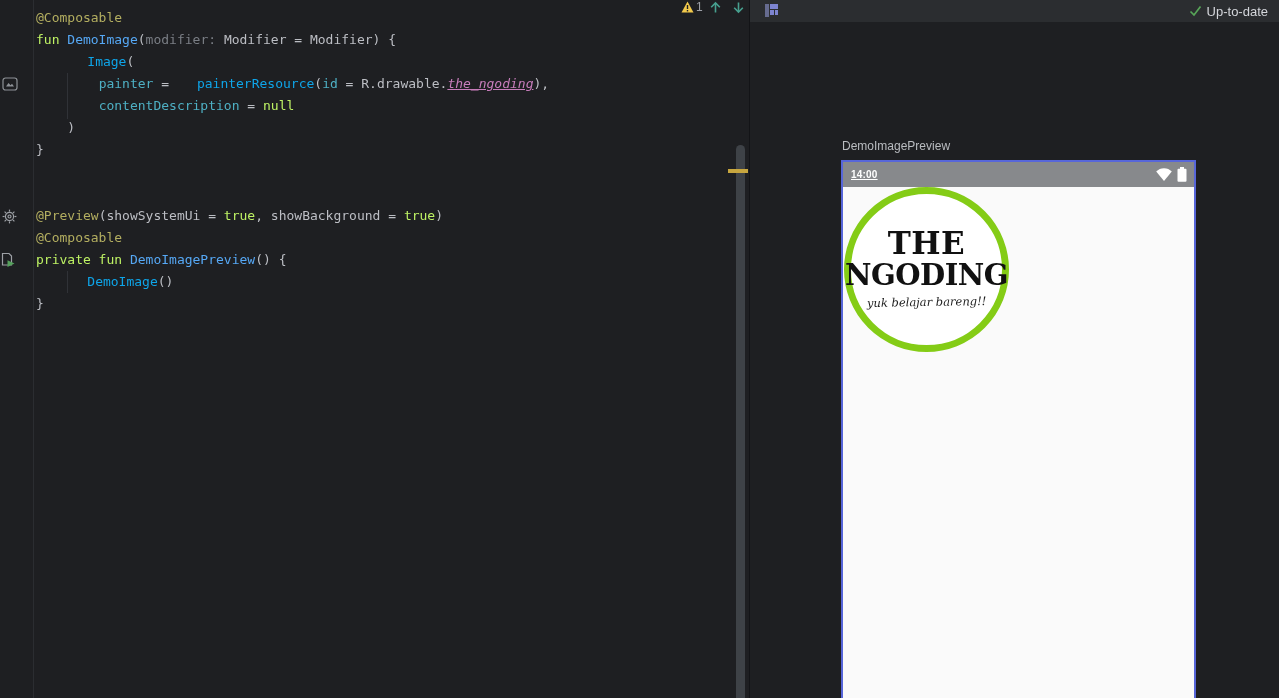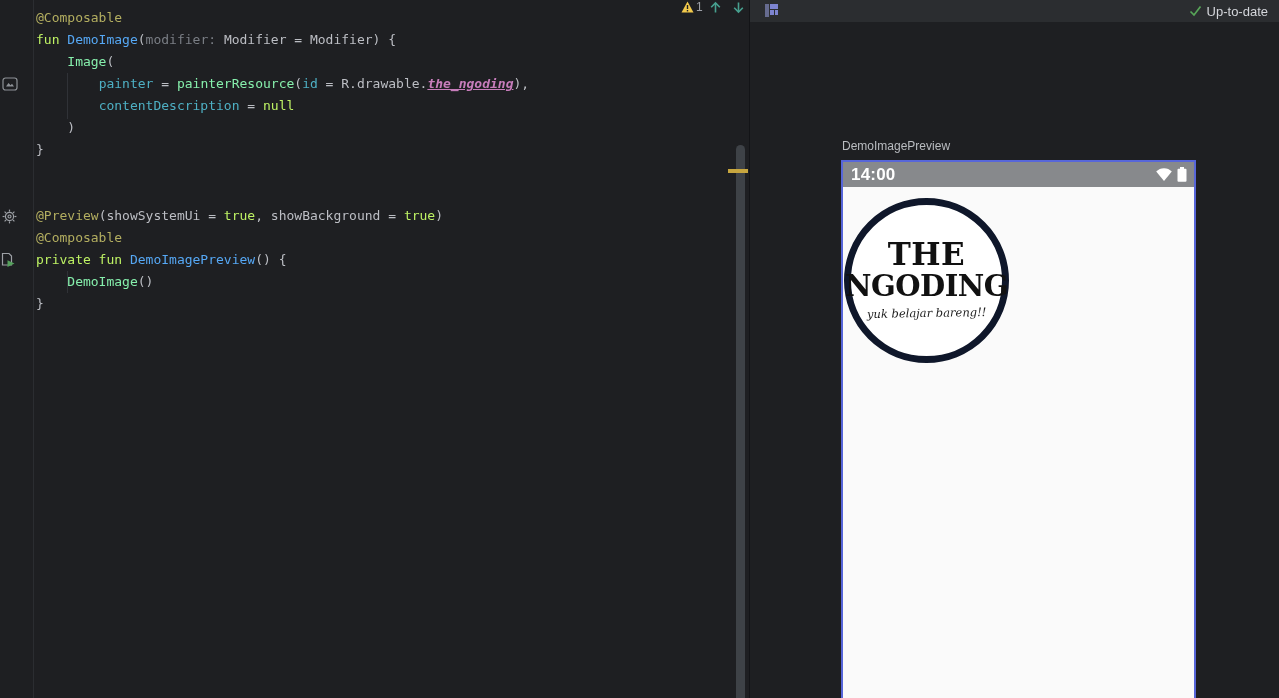--- a/index.html
+++ b/index.html
@@ -14,25 +14,25 @@
   .indent-guide{position:absolute;width:1px;background:#303237;}
   .code{
     position:absolute;left:36px;top:7px;
     font-family:"DejaVu Sans Mono","Liberation Mono",monospace;
     font-size:13px;line-height:22px;white-space:pre;color:#bcbec4;
   }
   .code-line{height:22px;}
   .tok-kw{color:#bef264;}
   .tok-ann{color:#b3ae60;}
   .tok-fn{color:#56a8f5;}
-  .tok-call{color:#86efac;}
+  .tok-call{color:#0ea5e9;margin-left:20px;}
   .tok-named{color:#4eb0c4;text-align:right;}
   .tok-param{color:#7a7e85;text-align:right;}
   .tok-def{color:#bcbec4;}
-  .tok-res{color:#c77dbb;font-style:italic;text-decoration:underline;font-weight:bold;}
+  .tok-res{color:#c77dbb;font-style:italic;text-decoration:underline;}
   .gutter-icon{position:absolute;left:2px;width:16px;height:16px;}
   
   .inspections{position:absolute;left:681px;top:0;display:flex;align-items:center;gap:2px;height:14px;}
   .warn-count{color:#9da0a8;font-size:12px;margin-right:4px;}
   
   .scroll-thumb{position:absolute;left:736px;top:145px;width:9px;height:553px;
     background:#3e4247;border-radius:5px 5px 0 0;}
   .warn-stripe{position:absolute;left:728px;top:169px;width:20px;height:4px;background:#c7a63f;}
   
   .splitter{position:absolute;left:749px;top:0;bottom:0;width:1px;background:#131417;}
@@ -41,26 +41,26 @@
   .preview-toolbar{position:absolute;left:0;top:0;right:0;height:22px;background:#2b2d30;
     display:flex;align-items:center;}
   .layout-icon{position:absolute;left:15px;top:4px;width:13px;height:13px;}
   .layout-icon i{position:absolute;display:block;}
   .uptodate{position:absolute;right:11px;top:0;height:22px;display:flex;align-items:center;gap:5px;}
   .uptodate span{color:#d4d6db;font-size:13px;}
   .preview-label{position:absolute;left:92px;top:139px;font-size:12px;color:#b9bcc0;}
   .device-frame{position:absolute;left:91px;top:160px;width:351px;height:536px;
     border:2px solid #5766d9;background:#fafafa;}
   .statusbar{height:25px;background:#87898c;display:flex;align-items:center;}
-  .statusbar .time{color:#ffffff;font-size:17px;font-weight:600;padding-left:8px;letter-spacing:.2px;}
+  .statusbar .time{color:#ffffff;font-size:10px;font-weight:600;padding-left:8px;letter-spacing:.2px;text-decoration:underline;}
   .statusbar .spacer{flex:1;}
   .statusbar svg{display:block;}
   .device-content{position:relative;background:#fafafa;height:calc(100% - 25px);overflow:hidden;}
-  .logo-circle{position:absolute;left:1px;top:11px;width:151px;height:151px;
-    border:7px solid #0f172a;border-radius:50%;background:#ffffff;
+  .logo-circle{position:absolute;left:1px;top:0;width:151px;height:151px;
+    border:7px solid #84cc16;border-radius:50%;background:#ffffff;
     display:flex;flex-direction:column;align-items:center;justify-content:center;}
   .logo-line1{font-family:"DejaVu Serif","Liberation Serif",serif;font-weight:bold;
     font-size:31px;line-height:.9;color:#111111;letter-spacing:.5px;}
   .logo-line2{font-family:"DejaVu Serif","Liberation Serif",serif;font-weight:bold;
     font-size:29px;line-height:1;color:#111111;margin-top:3px;letter-spacing:-0.5px;}
   .logo-tagline{font-family:"DejaVu Serif","Liberation Serif",serif;font-style:italic;
     font-size:11.5px;color:#1d1d1d;margin-top:5px;transform:rotate(-1deg);}
 </style>
 </head>
 <body>

